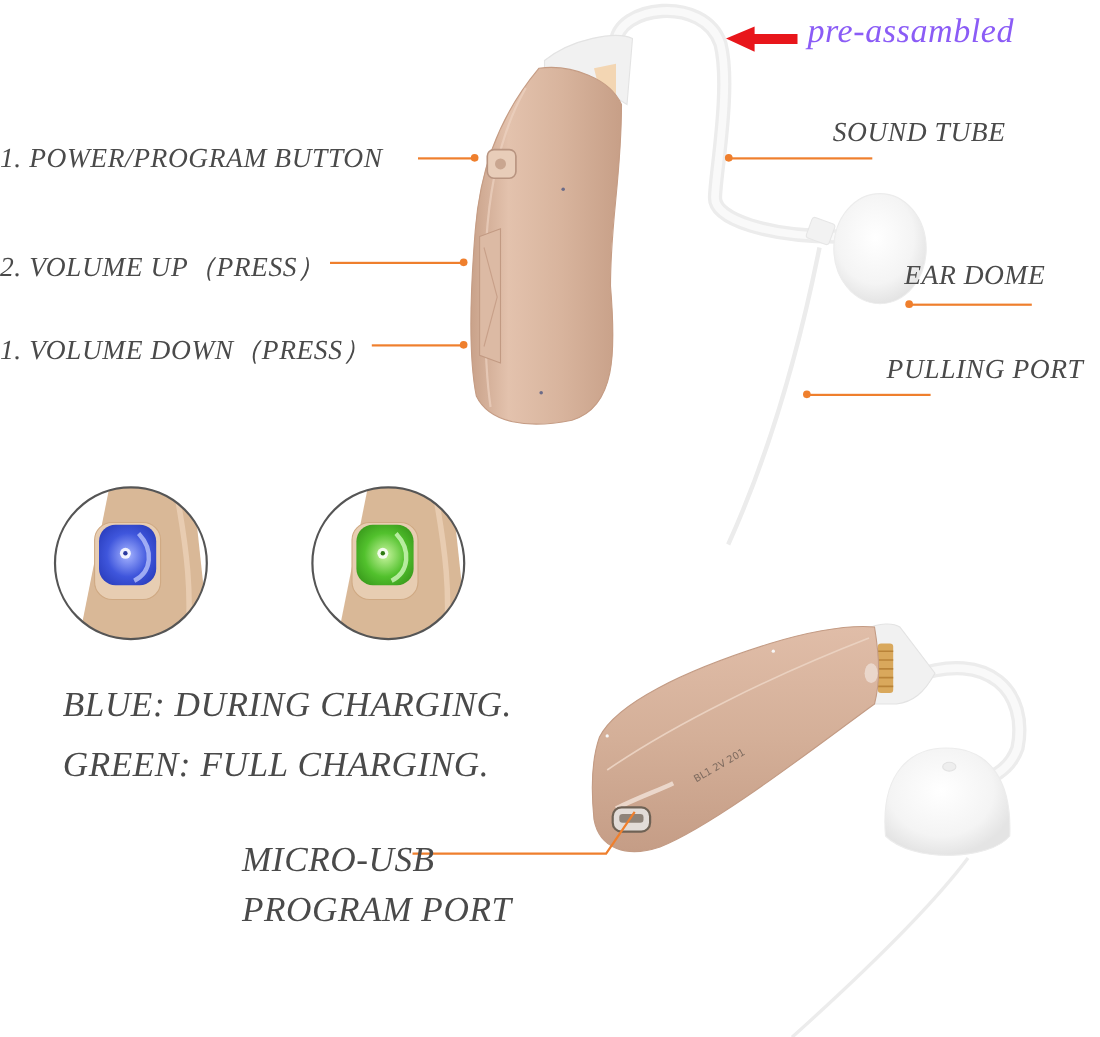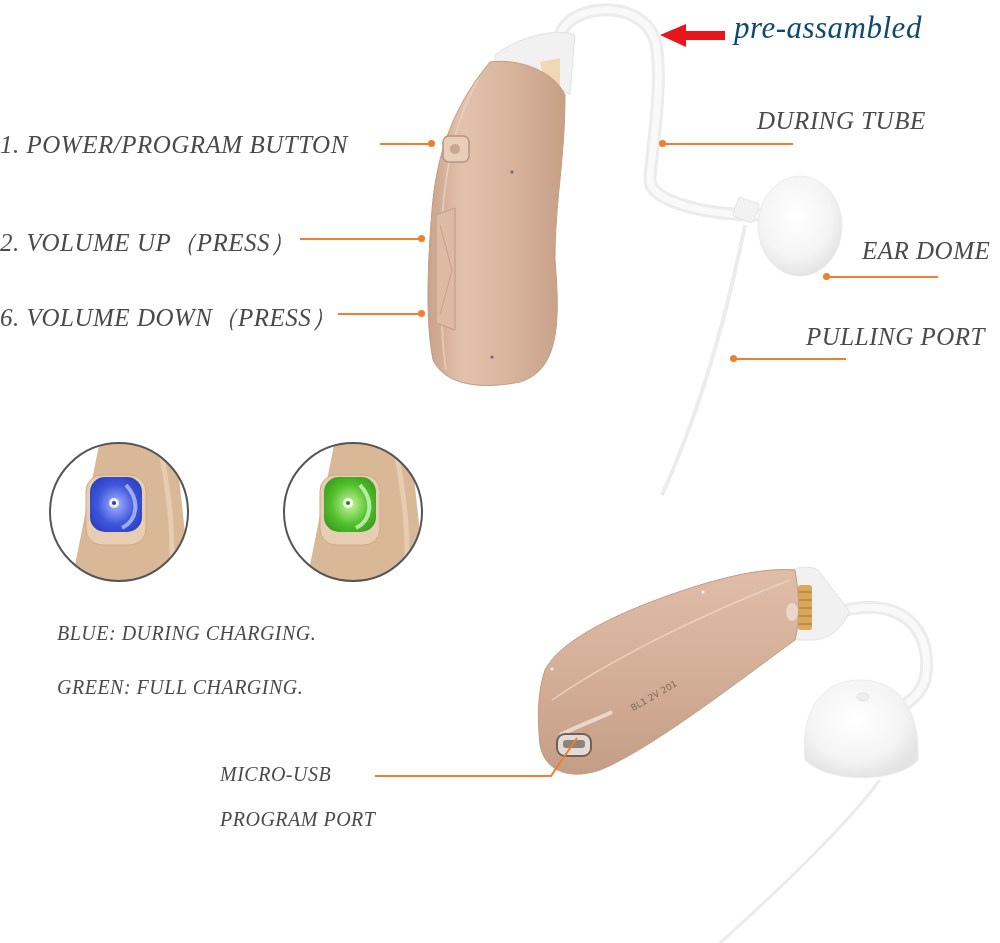--- a/index.html
+++ b/index.html
@@ -6,22 +6,22 @@
   body { width: 1000px; height: 943px; position: relative; overflow: hidden; font-family: "DejaVu Serif", "Liberation Serif", serif; }
   .label {
     position: absolute;
     font-family: "Liberation Serif", "DejaVu Serif", serif;
     font-style: italic;
     color: #4a4a4a;
     font-size: 25px;
     letter-spacing: 0.5px;
     white-space: nowrap;
   }
-  .label.big { font-size: 31px; color: #0c4a6e; }
-  .label.mid { font-size: 20px; }
+  .label.big { font-size: 31px; color: #8b5cf6; }
+  .label.mid { font-size: 32px; }
   svg.art { position: absolute; left: 0; top: 0; }
   .leader { position: absolute; height: 2px; background: #ef7f2d; }
   .dot { position: absolute; width: 7px; height: 7px; border-radius: 50%; background: #ef7f2d; }
 </style>
 </head>
 <body>
 
 <svg class="art" width="1000" height="943" viewBox="0 0 1000 943">
   <defs>
     <linearGradient id="bodyGrad" x1="0" y1="0" x2="1" y2="0">
@@ -145,29 +145,29 @@
 <div class="label big" style="left:734px; top:10px;">pre-assambled</div>
 
 <div class="label" style="left:0px; top:131px;font-style:italic;">1. POWER/PROGRAM  BUTTON</div>
 <div class="leader" style="left:380px; top:143px; width:50px;"></div>
 <div class="dot" style="left:428px; top:140px;"></div>
 
 <div class="label" style="left:0px; top:226px;font-style:italic;">2. VOLUME UP（PRESS）</div>
 <div class="leader" style="left:300px; top:238px; width:120px;"></div>
 <div class="dot" style="left:418px; top:235px;"></div>
 
-<div class="label" style="left:0px; top:301px;">6. VOLUME DOWN（PRESS）</div>
+<div class="label" style="left:0px; top:301px;">1. VOLUME DOWN（PRESS）</div>
 <div class="leader" style="left:338px; top:313px; width:82px;"></div>
 <div class="dot" style="left:418px; top:310px;"></div>
 
-<div class="label" style="left:757px; top:107px;">DURING TUBE</div>
+<div class="label" style="left:757px; top:107px;">SOUND TUBE</div>
 <div class="dot" style="left:659px; top:140px;"></div>
 <div class="leader" style="left:663px; top:143px; width:130px;"></div>
 
-<div class="label" style="left:822px; top:237px;margin-left:40px;">EAR DOME</div>
+<div class="label" style="left:822px; top:237px;">EAR DOME</div>
 <div class="dot" style="left:823px; top:273px;"></div>
 <div class="leader" style="left:827px; top:276px; width:111px;"></div>
 
 <div class="label" style="left:806px; top:323px;">PULLING PORT</div>
 <div class="dot" style="left:730px; top:355px;"></div>
 <div class="leader" style="left:734px; top:358px; width:112px;"></div>
 
 <div class="label mid" style="left:57px; top:622px;">BLUE: DURING CHARGING.</div>
 <div class="label mid" style="left:57px; top:676px;">GREEN: FULL CHARGING.</div>
 

